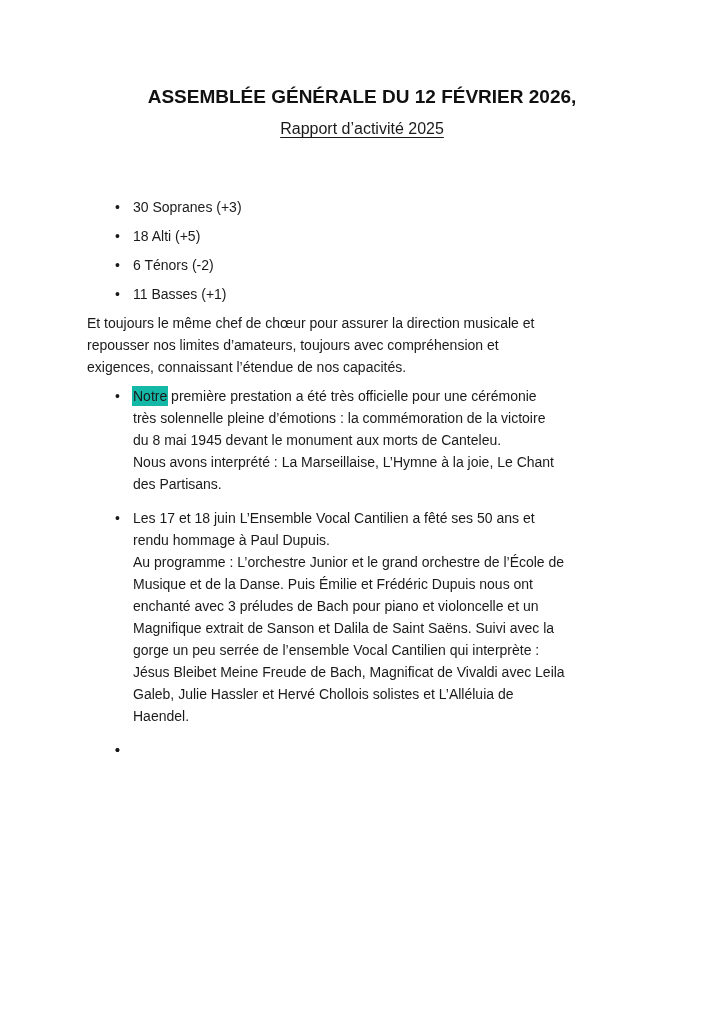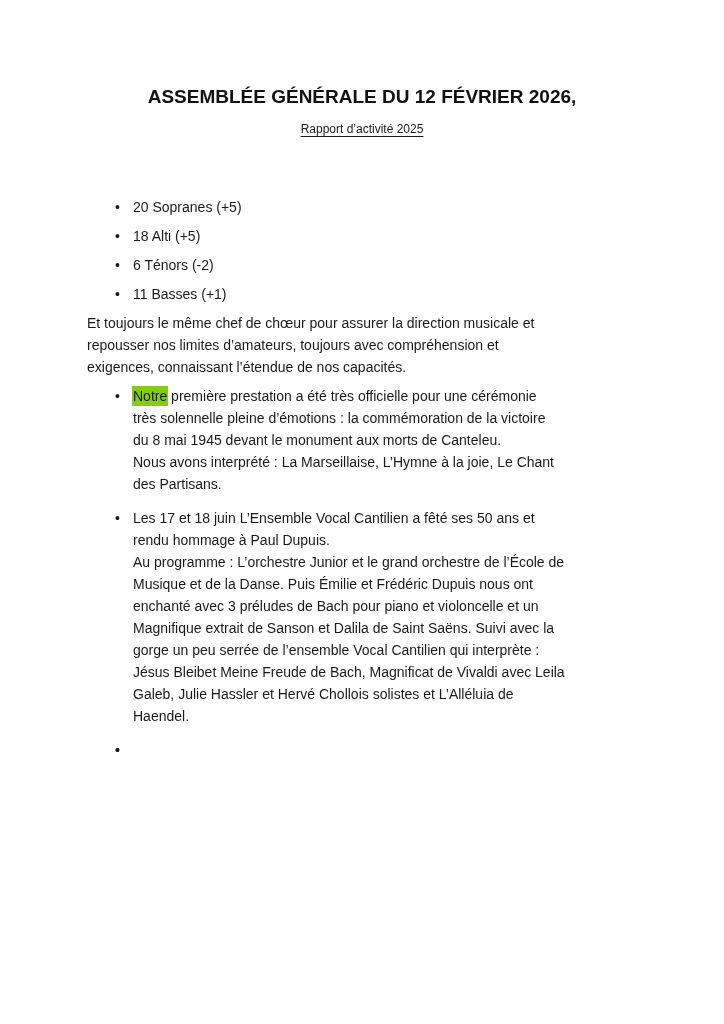--- a/index.html
+++ b/index.html
@@ -24,21 +24,21 @@
     margin: 0 0 8px 0;
     text-align: center;
     font-size: 19px;
     line-height: 26px;
     font-weight: 700;
     color: #111111;
   }
   .doc-subtitle {
     margin: 0 0 56px 0;
     text-align: center;
-    font-size: 12px;
+    font-size: 16px;
     line-height: 22px;
     font-weight: 400;
   }
   .doc-subtitle .underlined {
     text-decoration: underline;
     text-underline-offset: 3px;
   }
   p.para {
     margin: 0 0 8px 0;
     white-space: pre-wrap;
@@ -61,38 +61,38 @@
     left: -18px;
     top: 0;
     width: 14px;
     text-align: left;
     font-size: 14px;
   }
   .li-text {
     white-space: pre-wrap;
   }
   mark.hl {
-    background: #84cc16;
+    background: #14b8a6;
     color: inherit;
     padding: 2px 1px;
     margin: -2px -1px;
   }
 </style>
 </head>
 <body>
 
 <div class="page">
 
   <h1 class="doc-title">ASSEMBLÉE GÉNÉRALE DU 12 FÉVRIER 2026,</h1>
 
   <h2 class="doc-subtitle"><span class="underlined">Rapport d’activité 2025</span></h2>
 
 
   <ul class="bullet-list composition-list">
-    <li><span class="bullet">•</span><span class="li-text">20 Sopranes (+5)</span></li>
+    <li><span class="bullet">•</span><span class="li-text">30 Sopranes (+3)</span></li>
     <li><span class="bullet">•</span><span class="li-text">18 Alti (+5)</span></li>
     <li><span class="bullet">•</span><span class="li-text">6 Ténors (-2)</span></li>
     <li><span class="bullet">•</span><span class="li-text">11 Basses (+1)</span></li>
   </ul>
 
   <p class="para para-director">Et toujours le même chef de chœur pour assurer la direction musicale et
 repousser nos limites d’amateurs, toujours avec compréhension et
 exigences, connaissant l’étendue de nos capacités.</p>
 
 

